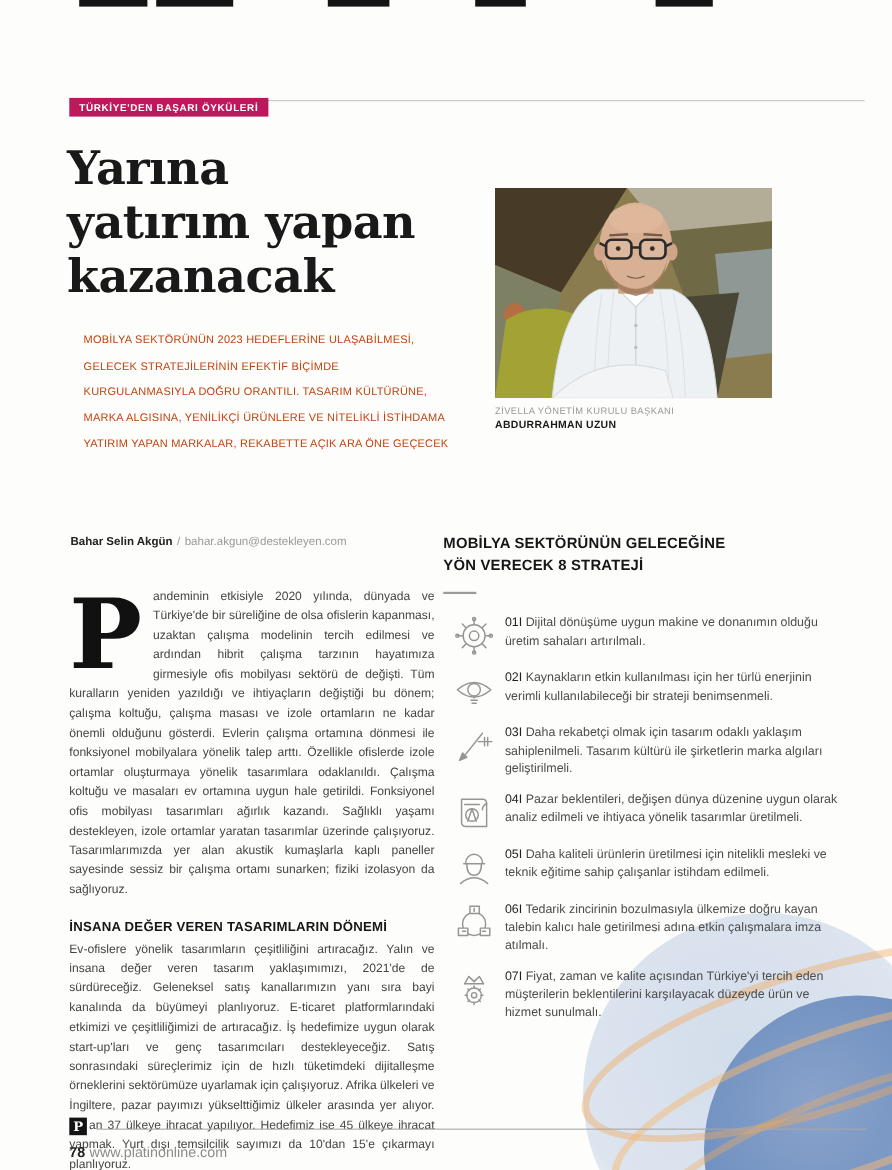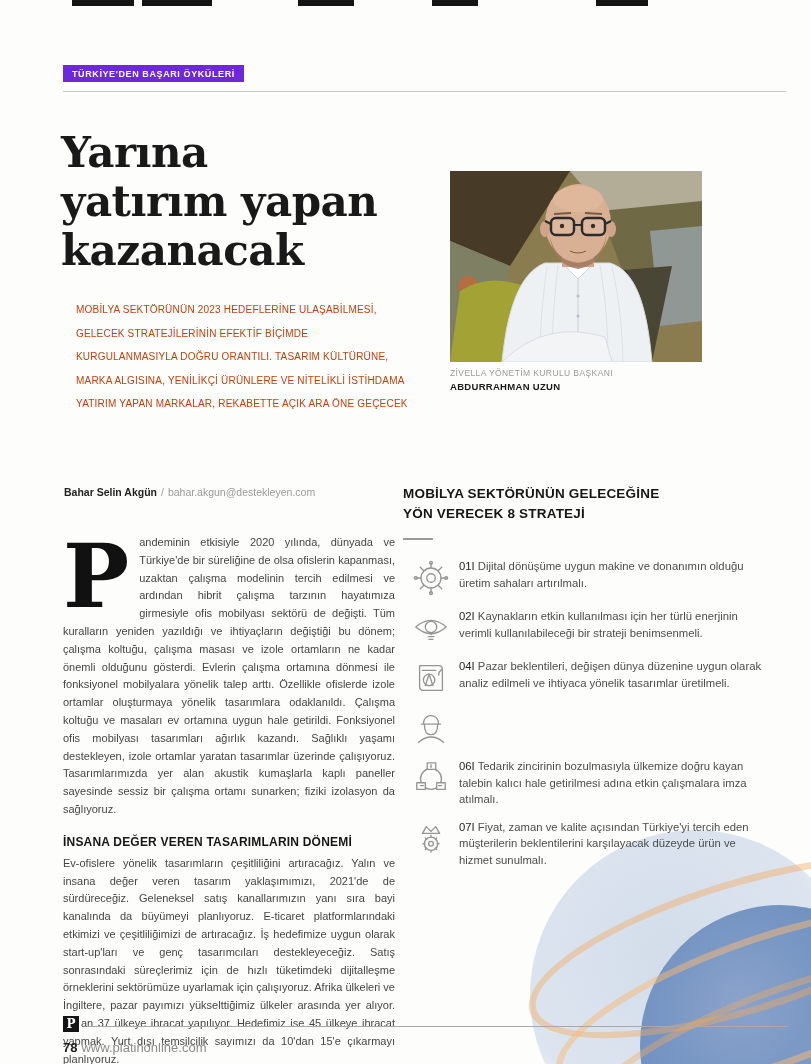--- a/index.html
+++ b/index.html
@@ -5,21 +5,21 @@
   html,body{margin:0;padding:0;background:#e8e8e8;}
   .page{position:relative;width:811px;height:1064px;background:#fdfdfc;margin:0 auto;
         overflow:hidden;font-family:"Liberation Sans",sans-serif;color:#3f3f3f;}
   .content{position:relative;z-index:2;}
 
   
   .edge-dash{position:absolute;top:0;height:6px;background:#141414;}
 
   
   .kicker-rule{position:absolute;left:63px;top:91px;width:723px;height:1px;background:#c6c6c6;}
-  .kicker{position:absolute;left:63px;top:65px;background:#6d28d9;color:#ffffff;
+  .kicker{position:absolute;left:63px;top:89px;background:#be185d;color:#ffffff;
           font-size:9px;font-weight:bold;letter-spacing:.6px;padding:4px 9px 3px 9px;}
 
   
   .headline{position:absolute;left:61px;top:128px;margin:0;font-family:"DejaVu Serif","Liberation Serif",serif;
             font-weight:600;font-size:42px;line-height:49px;color:#191919;white-space:pre-line;letter-spacing:-.5px;}
 
   
   .standfirst{position:absolute;left:64px;top:298px;width:334px;font-size:10px;line-height:23.5px;
               color:#c2410c;letter-spacing:.2px;margin-left:12px;}
 
@@ -180,20 +180,30 @@
         <span class="strategy-icon">
           <svg width="38" height="38" viewBox="0 0 40 40">
             <path d="M4,19 Q20,5 36,19 Q20,33 4,19 Z"></path>
             <circle cx="20" cy="19" r="6"></circle>
             <path d="M17,29 h6 M18,32 h4 M20,25 v2"></path>
           </svg>
         </span>
         <p class="strategy-text"><span class="strategy-num">02I</span> <span>Kaynakların etkin kullanılması için her türlü enerjinin verimli kullanılabileceği bir strateji benimsenmeli.</span></p>
       </div>
 
+      <div class="strategy-item">
+        <span class="strategy-icon">
+          <svg width="38" height="38" viewBox="0 0 40 40">
+            <path d="M12,28 L28,8"></path>
+            <path d="M6,34 L13,31 L9,27 Z" fill="#959595"></path>
+            <path d="M24,16 H37 M30,12 V20 M33,12 V20"></path>
+          </svg>
+        </span>
+        <p class="strategy-text"><span class="strategy-num">03I</span> <span>Daha rekabetçi olmak için tasarım odaklı yaklaşım sahiplenilmeli. Tasarım kültürü ile şirketlerin marka algıları geliştirilmeli.</span></p>
+      </div>
 
       <div class="strategy-item">
         <span class="strategy-icon">
           <svg width="38" height="38" viewBox="0 0 40 40">
             <path d="M8,7 H28 Q32,7 32,11 V33 H12 Q8,33 8,29 Z"></path>
             <path d="M32,11 Q28,13 28,17"></path>
             <circle cx="18" cy="22" r="6"></circle>
             <path d="M14,28 L18,16 L22,28 M11,12 H25"></path>
           </svg>
         </span>
@@ -202,20 +212,21 @@
 
       <div class="strategy-item">
         <span class="strategy-icon">
           <svg width="38" height="38" viewBox="0 0 40 40">
             <path d="M12,15 a8,8 0 0 1 16,0"></path>
             <path d="M10,16 H30"></path>
             <path d="M13,16 Q13,27 20,27 Q27,27 27,16"></path>
             <path d="M7,35 Q20,24 33,35"></path>
           </svg>
         </span>
+        <p class="strategy-text"><span class="strategy-num">05I</span> <span>Daha kaliteli ürünlerin üretilmesi için nitelikli mesleki ve teknik eğitime sahip çalışanlar istihdam edilmeli.</span></p>
       </div>
 
       <div class="strategy-item">
         <span class="strategy-icon">
           <svg width="38" height="38" viewBox="0 0 40 40">
             <circle cx="20" cy="21" r="11"></circle>
             <rect x="16" y="4" width="9" height="7" fill="#fdfdfc"></rect>
             <rect x="5" y="25" width="9" height="7" fill="#fdfdfc"></rect>
             <rect x="26" y="25" width="9" height="7" fill="#fdfdfc"></rect>
             <path d="M20,6 v3 M9,28 h3 M31,28 h-3"></path>

